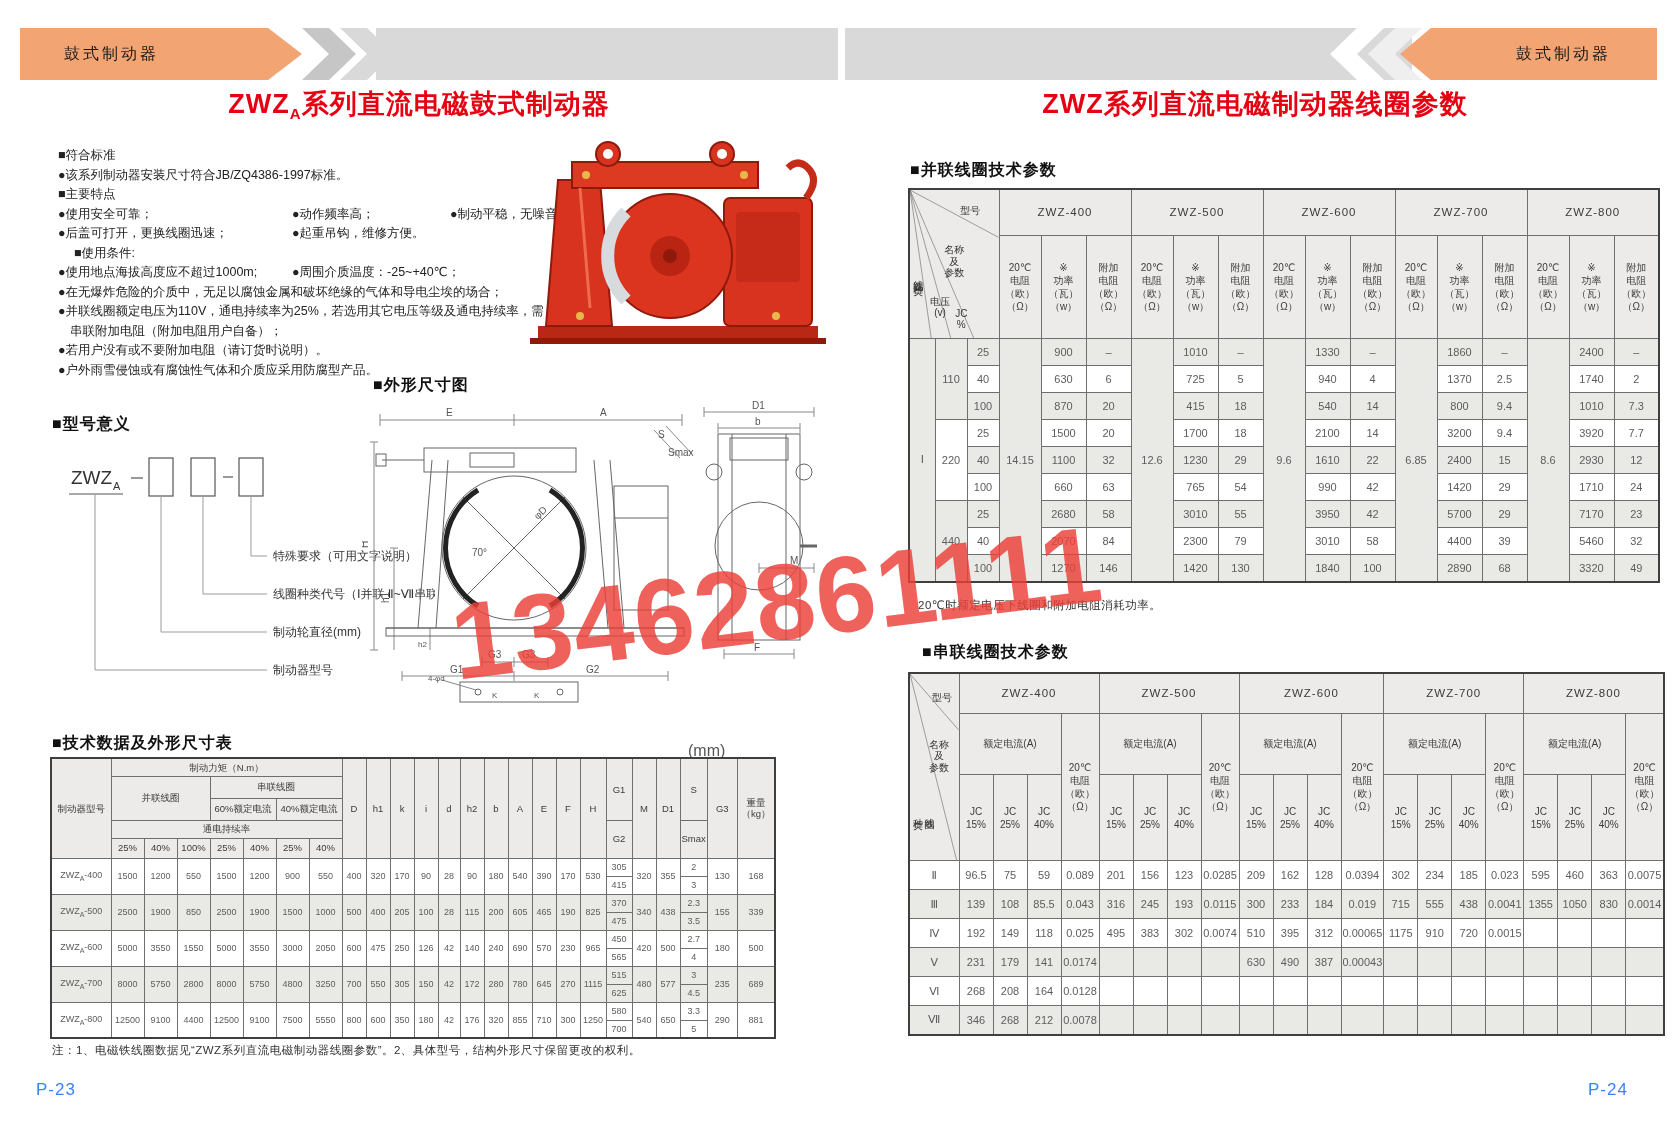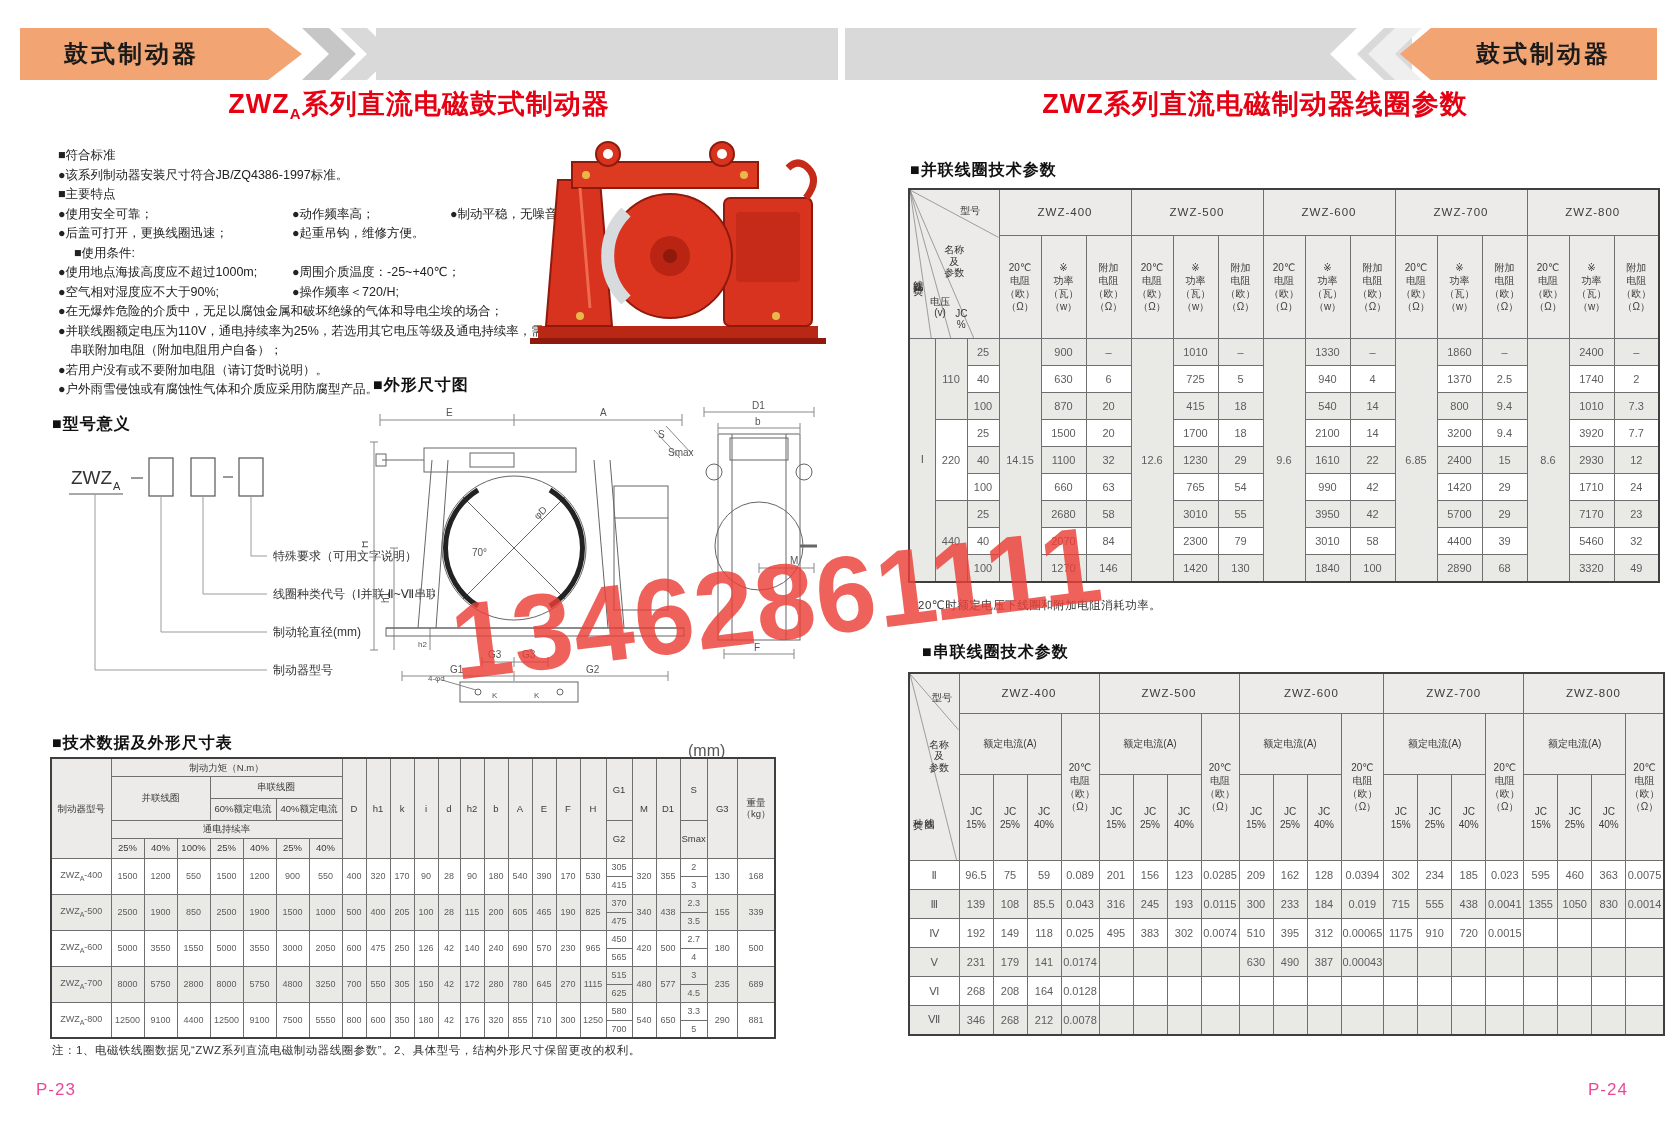--- a/index.html
+++ b/index.html
@@ -3,21 +3,21 @@
 <meta charset="utf-8">
 <style>
   html,body{margin:0;padding:0;background:#ffffff;}
   .page{position:relative;width:1677px;height:1145px;background:#fff;overflow:hidden;
         font-family:"Liberation Sans","DejaVu Sans",sans-serif;color:#222;}
 
   
   .hbar{position:absolute;top:28px;height:52px;}
   .graybar{background:#d9d9d9;}
   .banner{background:#f2a573;display:flex;align-items:center;}
-  .banner span{font-size:24px;font-weight:bold;color:#1a1a1a;letter-spacing:3px;}
+  .banner span{font-size:16px;font-weight:normal;color:#1a1a1a;letter-spacing:3px;}
   .banner-l{left:20px;width:282px;clip-path:polygon(0 0,88% 0,100% 50%,88% 100%,0 100%);padding-left:0;}
   .banner-l span{margin-left:44px;}
   .banner-r{left:1400px;width:257px;clip-path:polygon(0 50%,12% 0,100% 0,100% 100%,12% 100%);justify-content:flex-end;}
   .banner-r span{margin-right:46px;}
   .chev{position:absolute;top:28px;width:54px;height:52px;}
   .chev-r{clip-path:polygon(0 0,50% 0,100% 50%,50% 100%,0 100%,50% 50%);}
   .chev-l{clip-path:polygon(100% 0,50% 0,0 50%,50% 100%,100% 100%,50% 50%);}
 
   
   .page-title{position:absolute;top:86px;text-align:center;font-size:27px;font-weight:bold;color:#e60012;letter-spacing:1px;}
@@ -58,21 +58,21 @@
   
   td.corner{padding:0;}
   .cornerbox{position:relative;width:100%;}
   .cornerbox svg{position:absolute;left:0;top:0;width:100%;height:100%;}
   .cornerbox span{position:absolute;transform:translate(-50%,-50%);font-size:10px;color:#333;
                   text-align:center;line-height:1.15;white-space:pre;}
   .cornerbox .vert{writing-mode:vertical-rl;letter-spacing:2px;}
 
   .unit-label{position:absolute;font-size:16px;color:#555;}
   .note-text{position:absolute;font-size:11.5px;color:#333;letter-spacing:.5px;}
-  .pageno{position:absolute;font-size:17px;color:#ec4899;letter-spacing:1px;}
+  .pageno{position:absolute;font-size:17px;color:#3b82f6;letter-spacing:1px;}
 
   
   .lineart text{fill:#555;font-size:10px;font-family:"Liberation Sans",sans-serif;}
   .lineart .tiny{font-size:8px;}
   .mm-svg text{fill:#333;font-family:"Liberation Sans",sans-serif;}
 
   
   .watermark{position:absolute;left:452px;top:580px;z-index:60;font-size:108px;font-weight:bold;
              color:#eb4038;opacity:.82;transform:rotate(-7deg);transform-origin:left center;
              white-space:nowrap;pointer-events:none;letter-spacing:1px;}
@@ -121,24 +121,20 @@
       <div class="feat-line">
         <span style="left: 0px;">●后盖可打开，更换线圈迅速；</span>
         <span style="left: 234px;">●起重吊钩，维修方便。</span>
       </div>
       <div class="feat-line">
         <span style="left: 16px;">■使用条件:</span>
       </div>
       <div class="feat-line">
         <span style="left: 0px;">●使用地点海拔高度应不超过1000m;</span>
         <span style="left: 234px;">●周围介质温度：-25~+40℃；</span>
-      </div>
-      <div class="feat-line">
-        <span style="left: 0px;">●空气相对湿度应不大于90%;</span>
-        <span style="left: 234px;">●操作频率＜720/H;</span>
       </div>
       <div class="feat-line">
         <span style="left: 0px;">●在无爆炸危险的介质中，无足以腐蚀金属和破坏绝缘的气体和导电尘埃的场合；</span>
       </div>
       <div class="feat-line">
         <span style="left: 0px;">●并联线圈额定电压为110V，通电持续率为25%，若选用其它电压等级及通电持续率，需</span>
       </div>
       <div class="feat-line">
         <span style="left: 12px;">串联附加电阻（附加电阻用户自备）；</span>
       </div>

